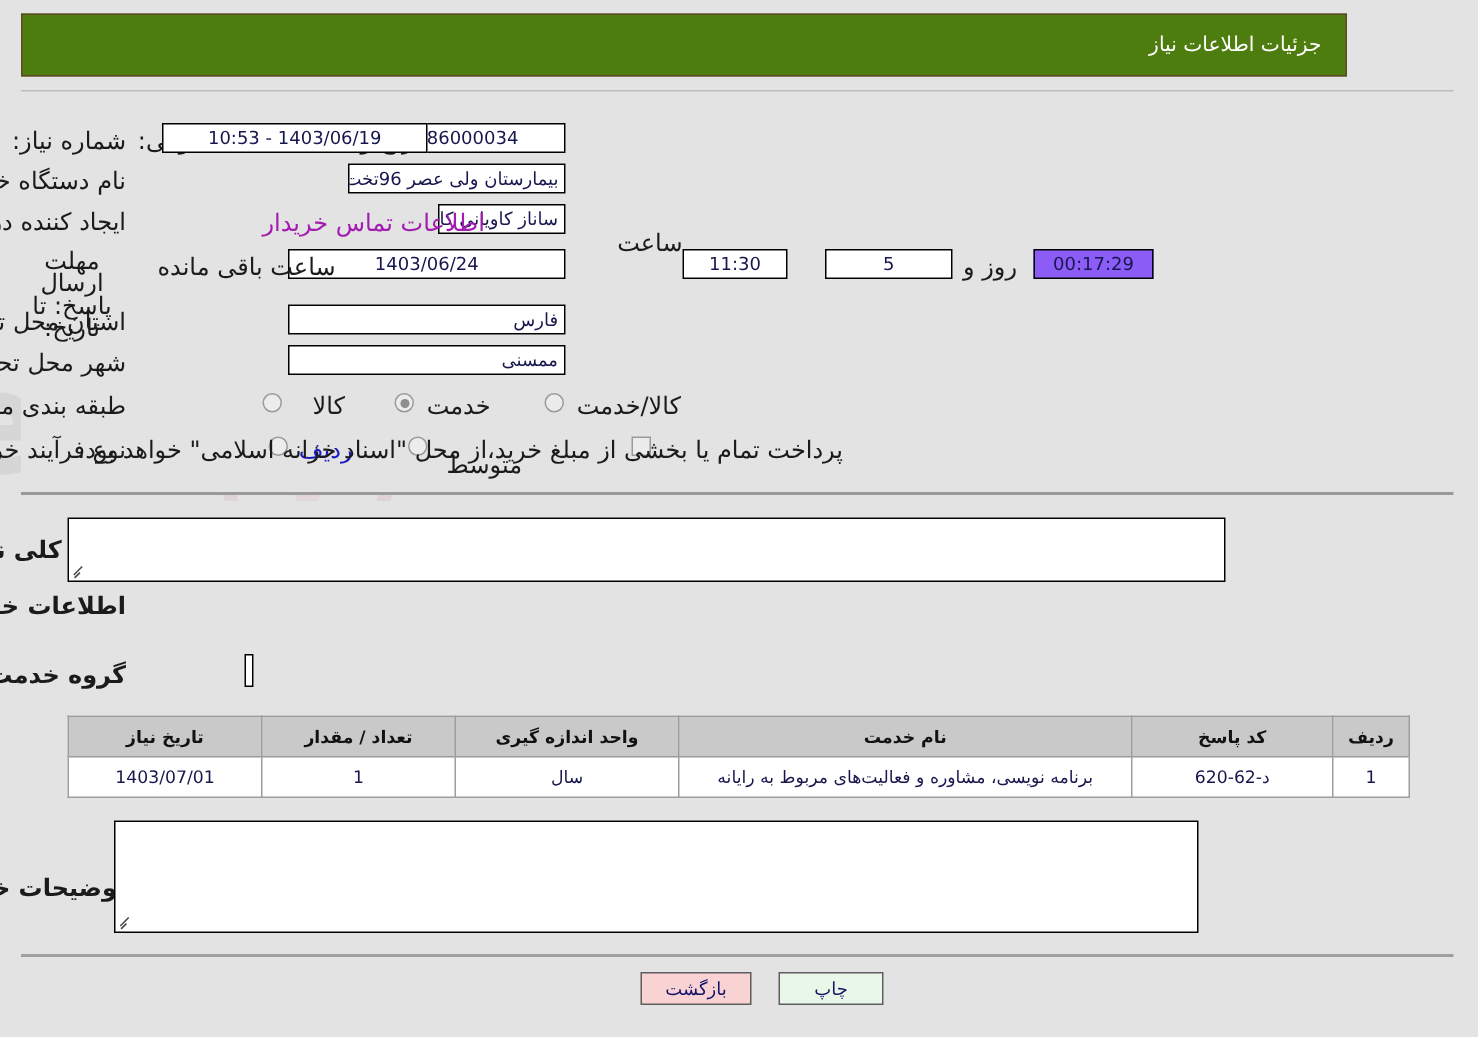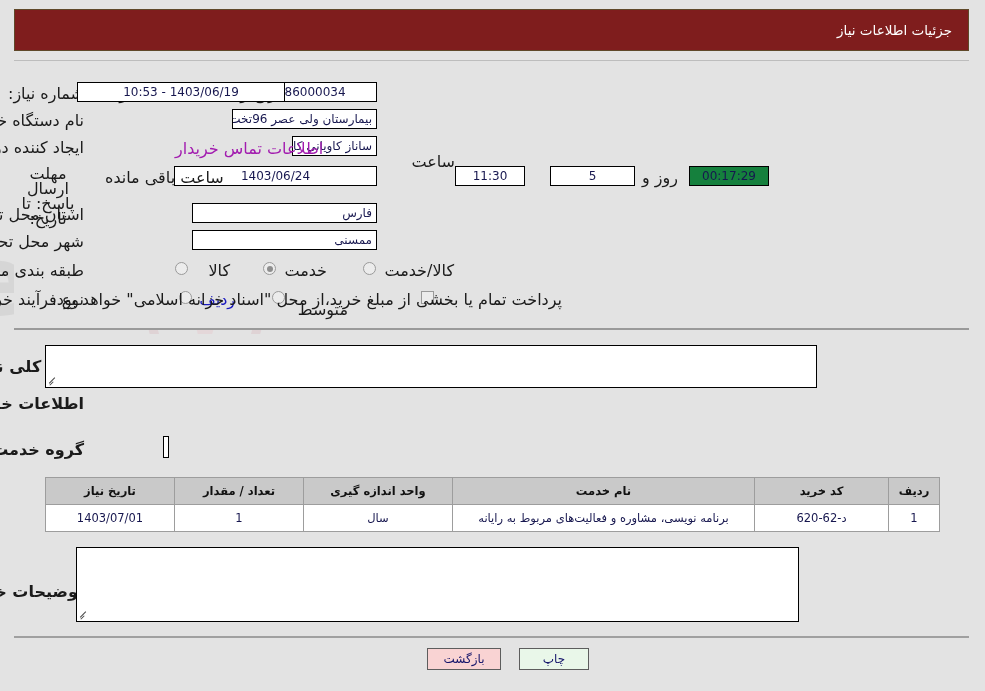--- a/index.html
+++ b/index.html
@@ -27,23 +27,23 @@
     height: 260px;
     pointer-events: none;
     z-index: 0;
     opacity: 1;
   }
 
   
   .titlebar {
     position: absolute;
     left: 14px; top: 9px;
-    width: 955px;
+    width: 884px;
     height: 42px;
-    background: #7f1d1d;
+    background: #4d7c0f;
     border: 1px solid #5f4829;
     box-sizing: border-box;
     z-index: 2;
   }
   .titlebar .t-text {
     position: absolute;
     right: 16px;
     top: 12px;
     color: #ffffff;
     font-size: 13.5px;
@@ -90,21 +90,21 @@
     height: 20px;
     line-height: 18px;
     font-size: 12px;
     color: #17174f;
     z-index: 3;
     overflow: hidden;
     white-space: nowrap;
   }
   .fld.center { text-align: center; }
   .fld.right  { text-align: right; padding-right: 4px; }
-  .fld.timer { background: #15803d; }
+  .fld.timer { background: #8b5cf6; }
 
   
   .radio {
     position: absolute;
     width: 13px; height: 13px;
     border-radius: 50%;
     border: 1px solid #9a9a9a;
     background: #ececec;
     box-sizing: border-box;
     z-index: 3;
@@ -234,31 +234,31 @@
   <span class="t-text">جزئیات اطلاعات نیاز</span>
 </div>
 
 <div class="panel"></div>
 <div class="panel2"></div>
 
 <div class="lbl" style="right:901px; top:84px;">شماره نیاز:</div>
 <div class="fld center" style="right:608px; top:82px; width:185px;">1103091286000034</div>
 
 <div class="lbl" style="right:700px; top:84px;">تاریخ و ساعت اعلان عمومی:</div>
-<div class="fld center" style="right:700px; top:82px; width:208px; left:108px;">1403/06/19 - 10:53</div>
+<div class="fld center" style="right:700px; top:82px; width:177px; left:108px;">1403/06/19 - 10:53</div>
 
 <div class="lbl" style="right:901px; top:111px;">نام دستگاه خریدار:</div>
 <div class="fld right" style="right:608px; top:109px; left:232px;">بیمارستان ولی عصر  96تخت ممسنی</div>
 
 <div class="lbl" style="right:901px; top:138px;">ایجاد کننده درخواست:</div>
 <div class="fld right" style="right:608px; top:136px; left:292px;">ساناز کاویانی کارمند بیمارستان ولی عصر  96تخت ممسنی</div>
 <div class="lbl link" style="left:175px; top:139px;">اطلاعات تماس خریدار</div>
 
 <div class="lbl" style="right:901px; top:166px; white-space:normal; width:72px; text-align:center; line-height:15px;">مهلت ارسال پاسخ: تا تاریخ:</div>
-<div class="fld center" style="right:608px; top:166px; width:203px;">1403/06/24</div>
+<div class="fld center" style="right:608px; top:166px; width:185px;">1403/06/24</div>
 <div class="lbl" style="right:530px; top:152px;">ساعت</div>
 <div class="fld center" style="right:460px; top:166px; width:70px;">11:30</div>
 <div class="fld center" style="right:350px; top:166px; width:85px;">5</div>
 <div class="lbl" style="right:307px; top:168px;margin-left:12px;">روز و</div>
 <div class="fld center timer" style="right:216px; top:166px; width:80px;">00:17:29</div>
 <div class="lbl" style="left:105px; top:168px;">ساعت باقی مانده</div>
 
 <div class="lbl" style="right:901px; top:205px;">استان محل تحویل:</div>
 <div class="fld right" style="right:608px; top:203px; width:185px;">فارس</div>
 
@@ -294,21 +294,21 @@
 
 <div class="lbl bold" style="right:901px; top:394px;">اطلاعات خدمات مورد نیاز</div>
 
 <div class="lbl bold" style="right:901px; top:440px;">گروه خدمت:</div>
 <div class="fld right" style="right:816px; top:436px; left:176px; height:22px; line-height:20px;">اطلاعات و ارتباطات</div>
 
 <table class="tbl">
   <thead>
     <tr>
       <th style="width:42px;">ردیف</th>
-      <th style="width:125px;">کد خرید</th>
+      <th style="width:125px;">کد پاسخ</th>
       <th>نام خدمت</th>
       <th style="width:140px;">واحد اندازه گیری</th>
       <th style="width:120px;">تعداد / مقدار</th>
       <th style="width:120px;">تاریخ نیاز</th>
     </tr>
   </thead>
   <tbody>
     <tr>
       <td>1</td>
       <td>د-62-620</td>

